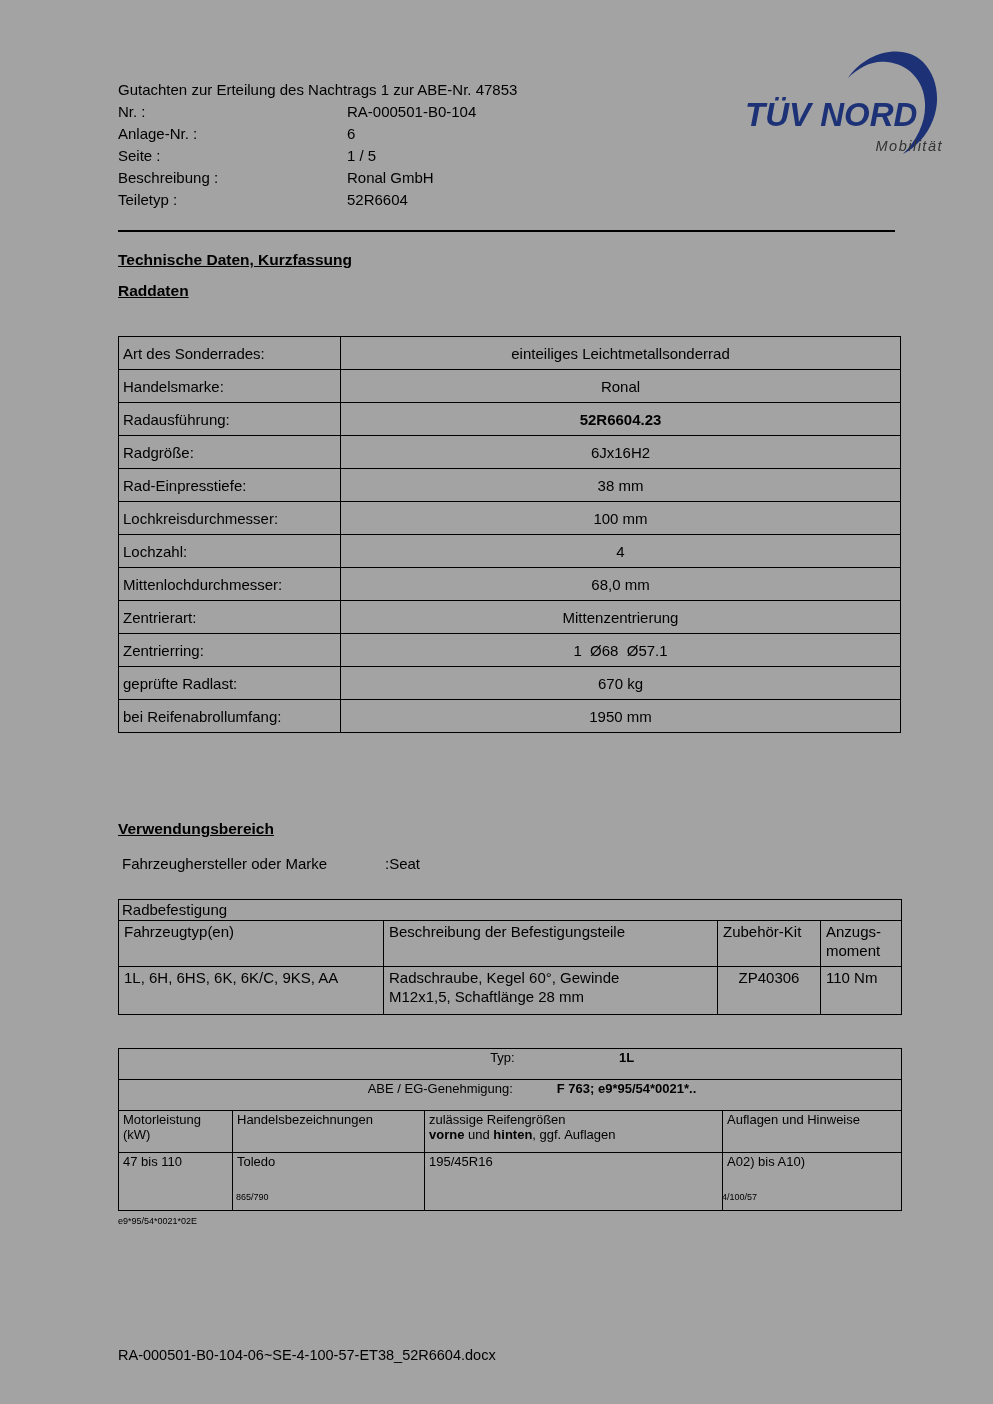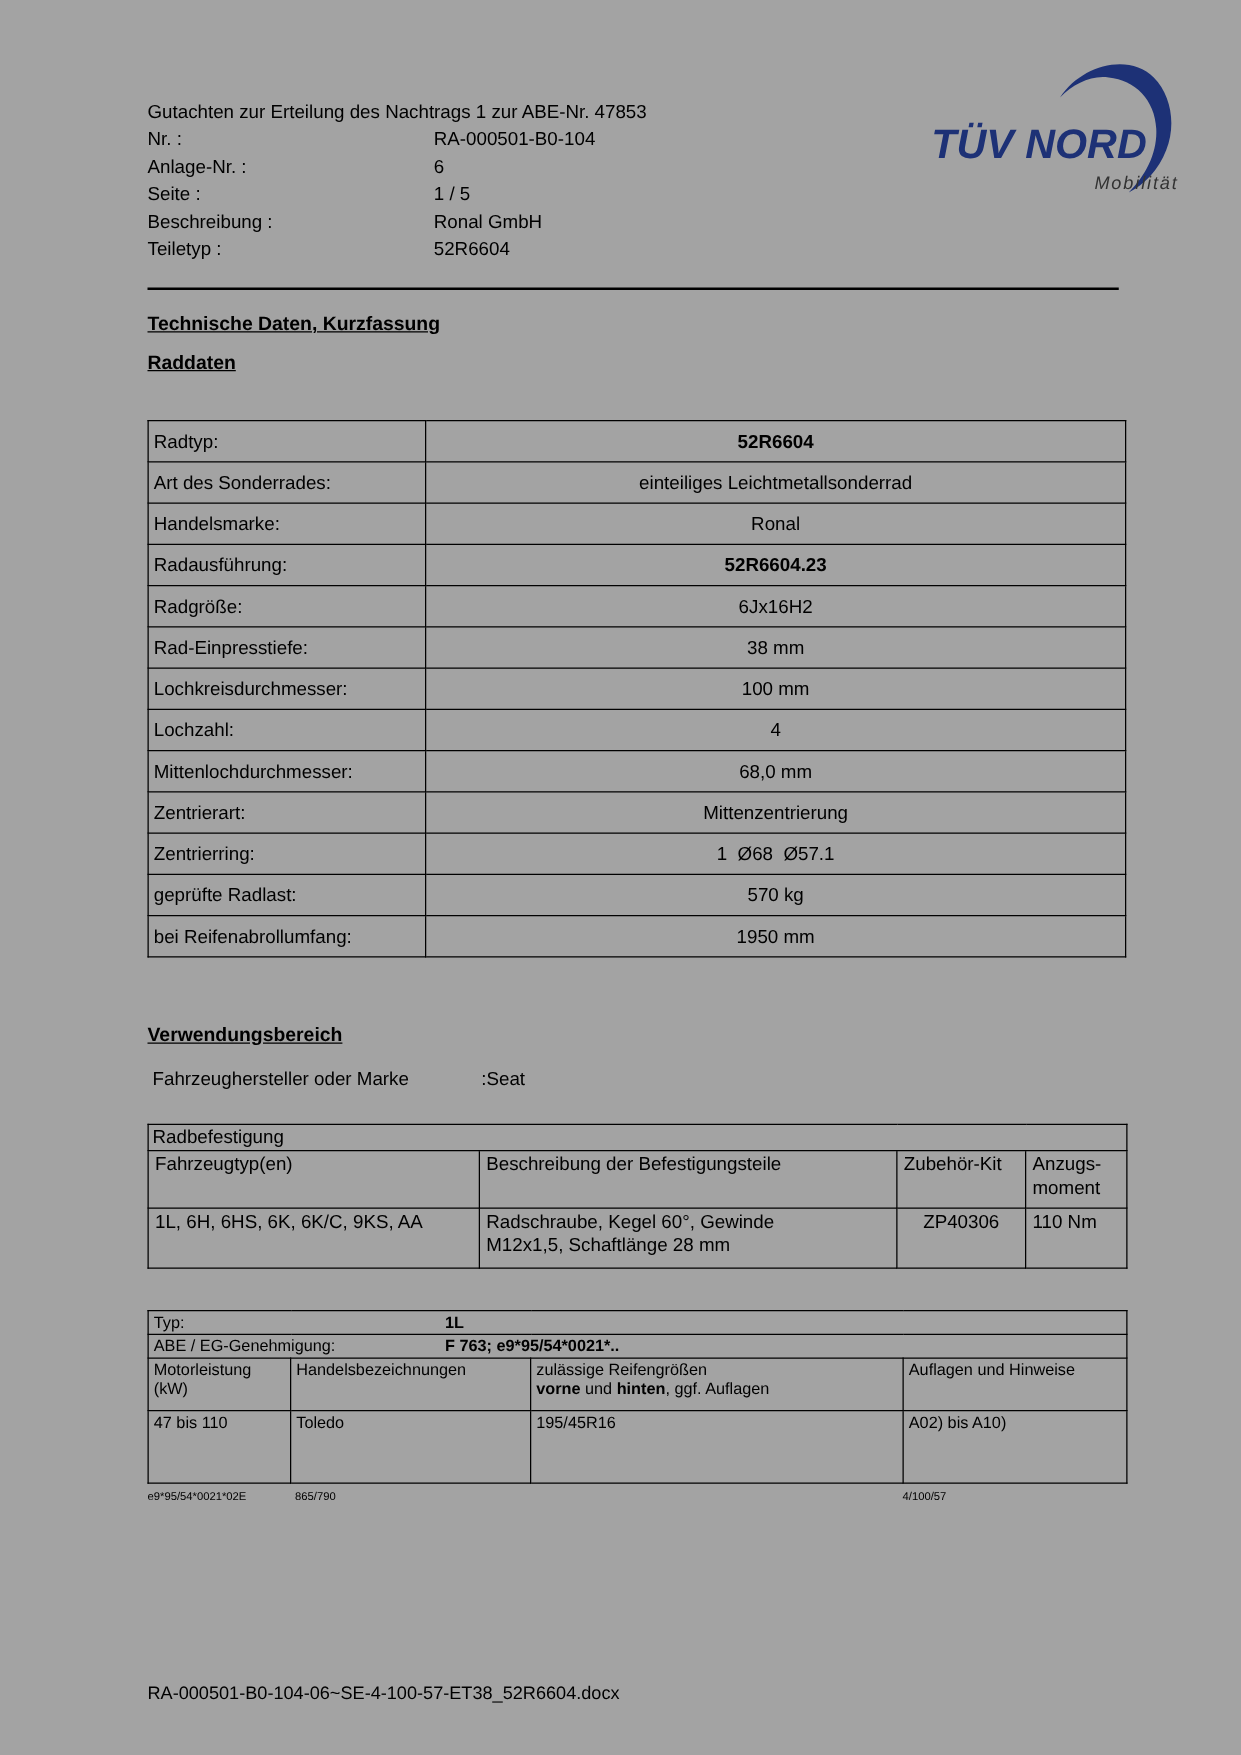--- a/index.html
+++ b/index.html
@@ -41,28 +41,28 @@
   .befestigung-table { position: absolute; left: 118px; top: 899px; width: 783px; font-size: 15px; table-layout: fixed; }
   .befestigung-table td { padding: 1px 5px; vertical-align: top; line-height: 19px; }
   .bf-title td { height: 21px; padding: 0 3px; }
   .bf-head td { height: 46px; }
   .bf-data td { height: 48px; margin-left: 28px; }
   .center { text-align: center; }
 
   
   .typ-table { position: absolute; left: 118px; top: 1048px; width: 783px; font-size: 13px; table-layout: fixed; }
   .typ-table td { padding: 1px 4px; vertical-align: top; line-height: 15px; }
-  .tt-row1 td { height: 19px; }
+  .tt-row1 td { height: 31px; text-align: center; }
   .tt-head td { height: 42px; }
   .tt-data td { height: 58px; }
   .tt-label { display: inline-block; width: 233px; }
 
   .footnotes { position: absolute; left: 118px; top: 1192px; width: 783px; height: 12px; font-size: 9px; }
   .fn { position: absolute; top: 0; white-space: nowrap; }
-  .fn-1 { left: 0; }
+  .fn-1 { left: 0; margin-top: 24px; }
   .fn-2 { left: 118px; }
   .fn-3 { left: 604px; }
 
   .doc-footer { position: absolute; left: 118px; top: 1347px; font-size: 14.5px; }
 </style>
 </head>
 <body>
 
 <div class="page">
 
@@ -98,24 +98,20 @@
     </svg>
   </div>
 
   <div class="divider"></div>
 
   <div class="section-heading h-tech">Technische Daten, Kurzfassung</div>
   <div class="section-heading h-rad">Raddaten</div>
 
   <table class="raddaten-table">
     <tbody>
-        <tr>
-      <td class="rt-label">Radtyp:</td>
-      <td class="rt-value bold">52R6604</td>
-    </tr>
     <tr>
       <td class="rt-label">Art des Sonderrades:</td>
       <td class="rt-value">einteiliges Leichtmetallsonderrad</td>
     </tr>
     <tr>
       <td class="rt-label">Handelsmarke:</td>
       <td class="rt-value">Ronal</td>
     </tr>
     <tr>
       <td class="rt-label">Radausführung:</td>
@@ -144,21 +140,21 @@
     <tr>
       <td class="rt-label">Zentrierart:</td>
       <td class="rt-value">Mittenzentrierung</td>
     </tr>
     <tr>
       <td class="rt-label">Zentrierring:</td>
       <td class="rt-value">1 &nbsp;Ø68 &nbsp;Ø57.1</td>
     </tr>
     <tr>
       <td class="rt-label">geprüfte Radlast:</td>
-      <td class="rt-value">570 kg</td>
+      <td class="rt-value">670 kg</td>
     </tr>
     <tr>
       <td class="rt-label">bei Reifenabrollumfang:</td>
       <td class="rt-value">1950 mm</td>
     </tr>
   </tbody>
     </table>
 
   <div class="section-heading h-verw">Verwendungsbereich</div>
   <div class="hersteller-line">

